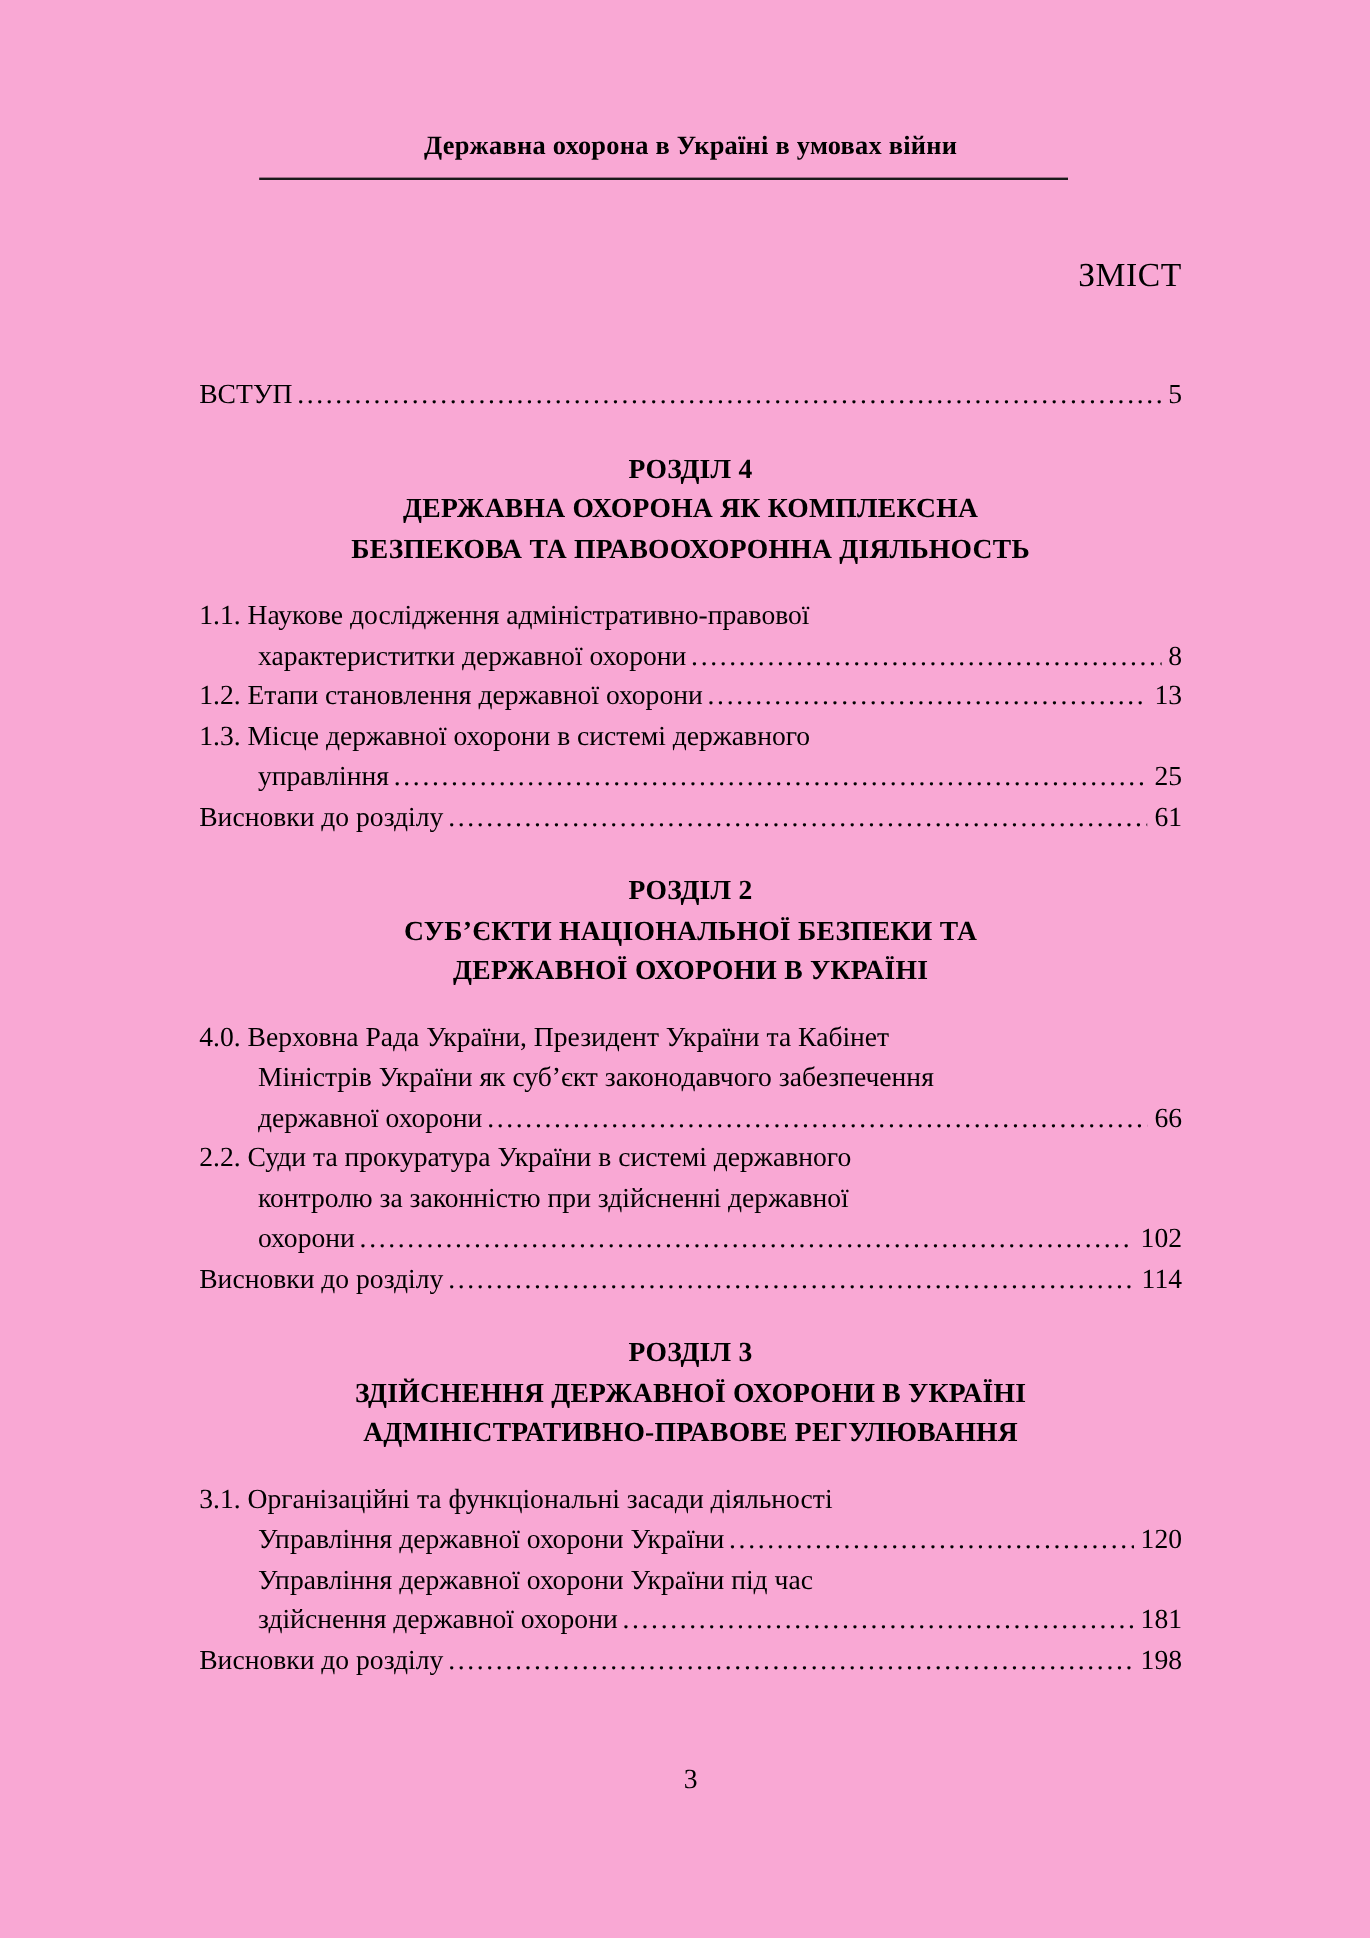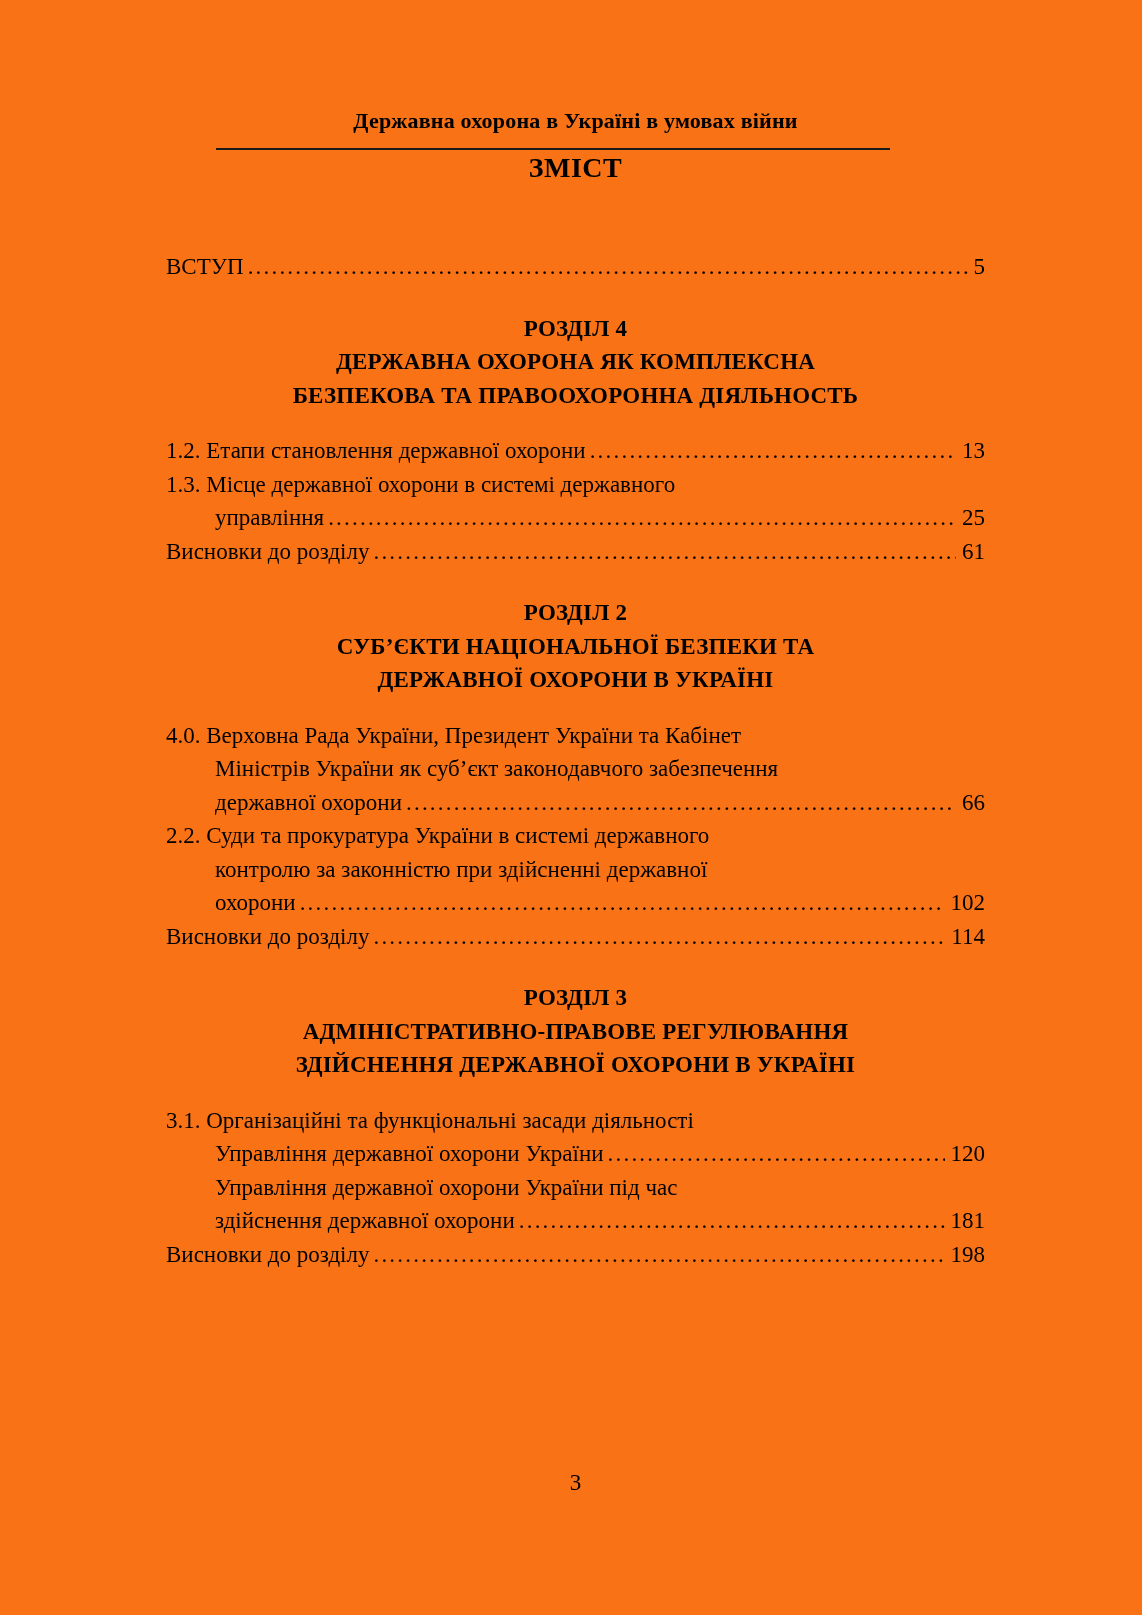--- a/index.html
+++ b/index.html
@@ -2,42 +2,43 @@
 <html lang="uk"><head>
 <meta charset="utf-8">
 <style>
   html, body { margin: 0; padding: 0; background: #ffffff; }
   .page {
     position: relative;
     width: 1142px;
     height: 1615px;
     box-sizing: border-box;
     padding: 106px 157px 0 166px;
-    background: #f97316;
+    background: #f9a8d4;
     color: #000000;
     font-family: "Liberation Serif", "DejaVu Serif", serif;
     overflow: hidden;
   }
   .book-title {
     text-align: center;
     font-weight: bold;
     font-size: 22px;
     line-height: 30px;
     letter-spacing: 0.2px;
   }
   .header-rule {
     height: 0;
     border-bottom: 2px solid #1a1a1a;
     margin: 12px 95px 0 50px;
   }
   .toc-title {
-    text-align: center;
-    font-weight: bold;
+    text-align: right;
+    font-weight: normal;
     font-size: 28px;
     line-height: 36px;
+    margin-top: 62px;
     letter-spacing: 0.5px;
   }
   .toc {
     margin-top: 64px;
     font-size: 23px;
   }
   .chapter {
     text-align: center;
     font-weight: bold;
     font-size: 23px;
@@ -94,20 +95,30 @@
           <span class="pg">5</span>
         </div>
       </div>
       <div class="chapter">
         <div>РОЗДІЛ 4</div>
         <div>ДЕРЖАВНА ОХОРОНА ЯК КОМПЛЕКСНА</div>
         <div>БЕЗПЕКОВА ТА ПРАВООХОРОННА ДІЯЛЬНОСТЬ</div>
       </div>
       <div class="entry">
         <div class="entry-line">
+          <span class="txt">1.1. Наукове дослідження адміністративно-правової</span>
+        </div>
+        <div class="entry-line cont">
+          <span class="txt">характериститки державної охорони</span>
+          <span class="dots"></span>
+          <span class="pg">8</span>
+        </div>
+      </div>
+      <div class="entry">
+        <div class="entry-line">
           <span class="txt">1.2. Етапи становлення державної охорони</span>
           <span class="dots"></span>
           <span class="pg">13</span>
         </div>
       </div>
       <div class="entry">
         <div class="entry-line">
           <span class="txt">1.3. Місце державної охорони в системі державного</span>
         </div>
         <div class="entry-line cont">
@@ -156,22 +167,22 @@
       </div>
       <div class="entry">
         <div class="entry-line">
           <span class="txt">Висновки до розділу </span>
           <span class="dots"></span>
           <span class="pg">114</span>
         </div>
       </div>
       <div class="chapter">
         <div>РОЗДІЛ 3</div>
+        <div>ЗДІЙСНЕННЯ ДЕРЖАВНОЇ ОХОРОНИ В УКРАЇНІ</div>
         <div>АДМІНІСТРАТИВНО-ПРАВОВЕ РЕГУЛЮВАННЯ</div>
-        <div>ЗДІЙСНЕННЯ ДЕРЖАВНОЇ ОХОРОНИ В УКРАЇНІ</div>
       </div>
       <div class="entry">
         <div class="entry-line">
           <span class="txt">3.1. Організаційні та функціональні засади діяльності</span>
         </div>
         <div class="entry-line cont">
           <span class="txt">Управління державної охорони України</span>
           <span class="dots"></span>
           <span class="pg">120</span>
         </div>

